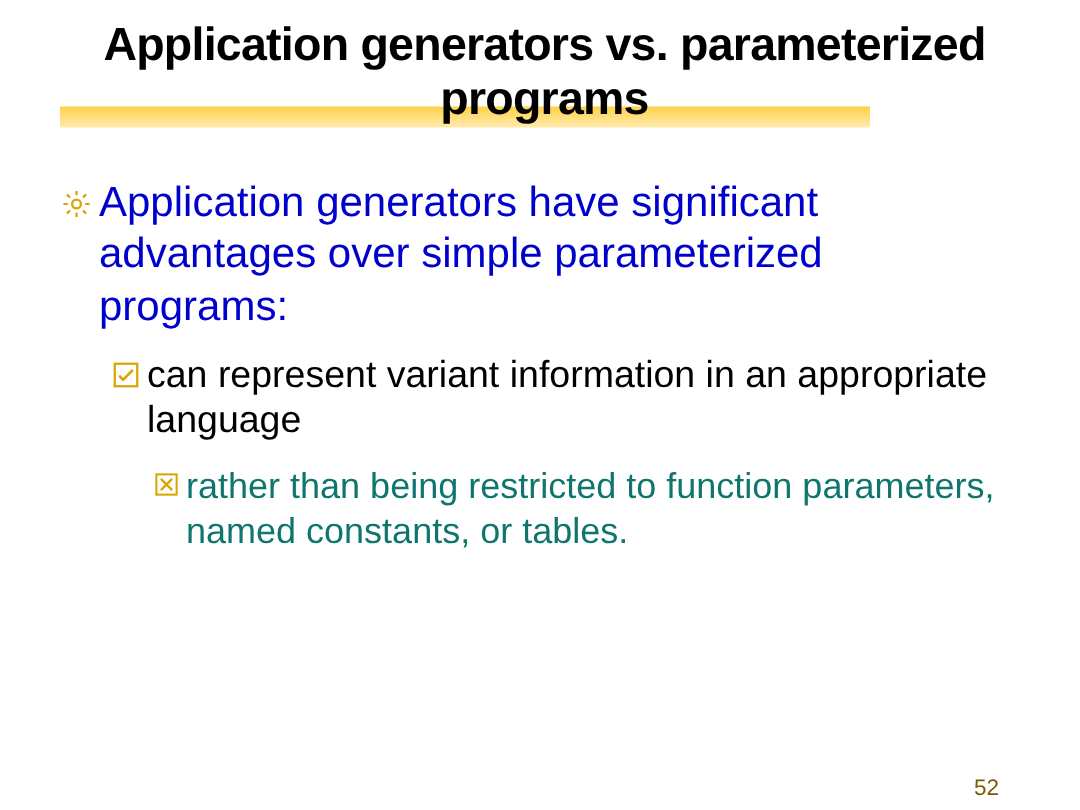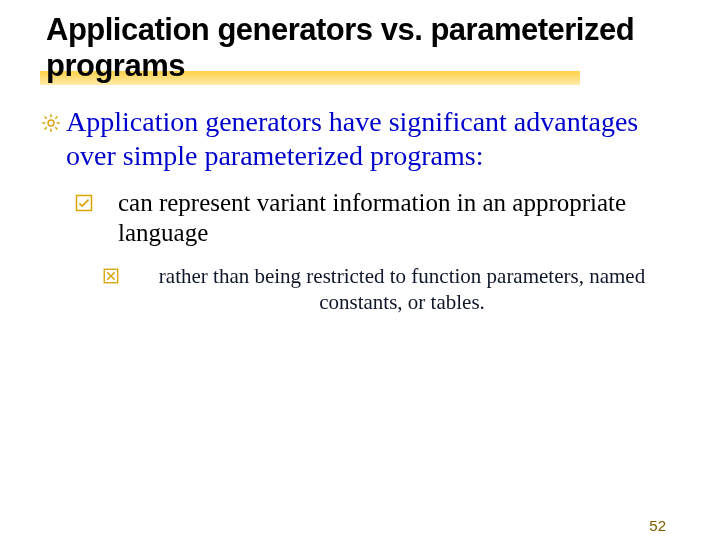--- a/index.html
+++ b/index.html
@@ -1,32 +1,32 @@
 <!DOCTYPE html>
 <html><head>
 <meta charset="utf-8">
 <style>
   * { margin: 0; padding: 0; box-sizing: border-box; }
   html, body { width: 720px; height: 540px; background: #ffffff; font-family: Verdana, Geneva, sans-serif; overflow: hidden; }
   .slide { width: 720px; height: 540px; position: relative; padding: 12px 40px 40px 40px; }
-  .title-wrap { position: relative; margin-bottom: 22px; margin-left: 6px; }
+  .title-wrap { position: relative; margin-bottom: 35px; margin-left: 6px; text-align: center; }
   .title-underline { position: absolute; left: -6px; bottom: -2px; width: 540px; height: 14px; background: linear-gradient(to bottom, rgba(255,204,51,0.9), rgba(255,204,51,0.4)); z-index: 0; }
   .title { position: relative; z-index: 1; font-weight: 900; font-size: 31px; line-height: 1.15; color: #000; letter-spacing: -0.5px; }
-  .body { margin-top: 20px; font-family: Liberation Serif, serif; }
+  .body { margin-top: 20px; }
   .row { display: flex; align-items: flex-start; }
   .bullet { flex: 0 0 auto; width: 20px; height: 20px; margin-top: 6px; margin-right: 4px; }
   .bullet svg { width: 100%; height: 100%; display: block; }
   .lvl1 .bullet { width: 22px; height: 22px; margin-top: 7px; }
   .lvl1-text { font-size: 28px; line-height: 1.22; color: #0000cc; }
-  .lvl2 { margin-left: 34px; margin-top: 14px; gap: 20px; }
+  .lvl2 { margin-left: 34px; margin-top: 14px; }
   .lvl2 .bullet { width: 20px; height: 20px; margin-top: 5px; }
   .lvl2-text { font-size: 25px; line-height: 1.22; color: #000; }
   .lvl3 { margin-left: 62px; margin-top: 14px; }
   .lvl3 .bullet { width: 18px; height: 18px; margin-top: 4px; }
-  .lvl3-text { font-size: 21px; line-height: 1.25; color: #0f172a; text-align: center; }
+  .lvl3-text { font-size: 24px; line-height: 1.25; color: #0f766e; }
   .page-num { position: absolute; right: 54px; bottom: 6px; font-size: 15px; color: #7a5b00; font-family: Verdana, Geneva, sans-serif; }
 </style>
 </head>
 <body>
 
 <div class="slide">
 
   <div class="title-wrap">
     <div class="title-underline"></div>
     <h1 class="title">Application generators vs. parameterized programs</h1>

